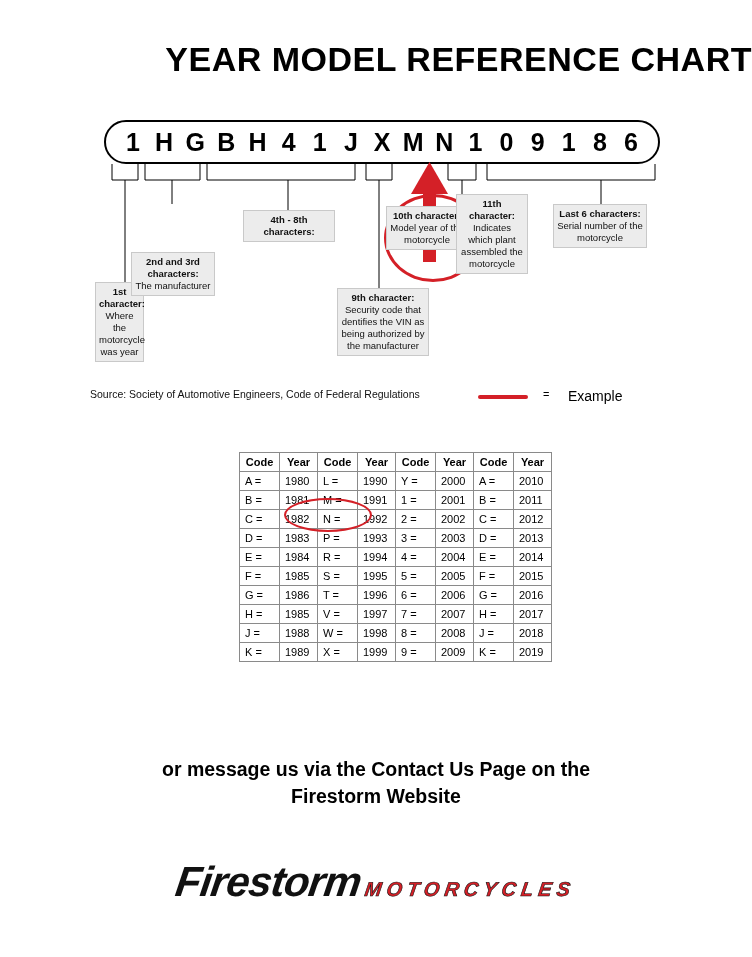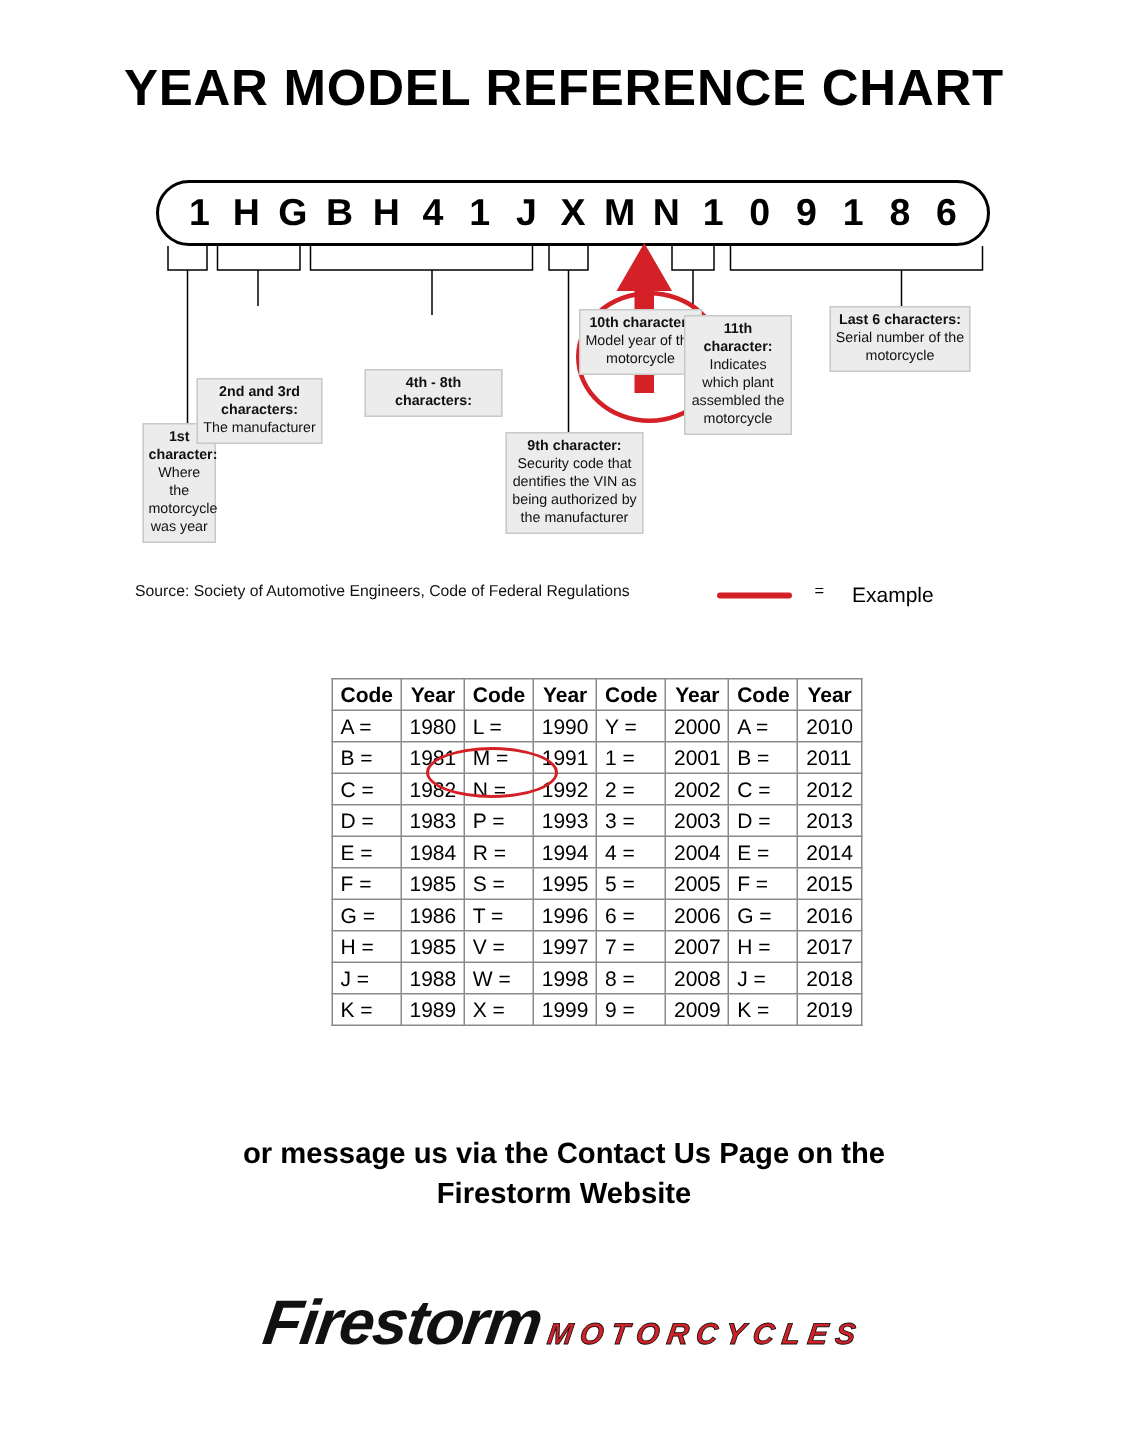--- a/index.html
+++ b/index.html
@@ -15,21 +15,21 @@
     color: #000;
     overflow: hidden;
   }
 
   
   .title {
     position: absolute;
     top: 40px;
     left: 0;
     width: 752px;
-    text-align: center;
+    text-align: right;
     font-size: 34px;
     font-weight: bold;
     letter-spacing: 0.5px;
   }
 
   
   .vin-strip {
     position: absolute;
     top: 120px;
     left: 104px;
@@ -100,23 +100,23 @@
     position: absolute;
     top: 388px;
     left: 568px;
     font-size: 14px;
   }
 
   
   .code-table {
     position: absolute;
     top: 452px;
-    left: 221px;
+    left: 239px;
     border-collapse: collapse;
-    font-size: 14px;
+    font-size: 11px;
     padding-left: 13px;
   }
   .code-table th, .code-table td {
     border: 1px solid #8a8a8a;
     padding: 2px 5px;
     height: 19px;
     box-sizing: border-box;
     text-align: left;
     white-space: nowrap;
   }
@@ -254,35 +254,35 @@
 <div class="callout" style="top:282px; left:95px; width:49px;">
   <b>1st character:</b><br>
   <span>Where the motorcycle was year</span>
 </div>
 
 <div class="callout" style="top:204px; left:131px; width:84px;margin-top:48px;">
   <b>2nd and 3rd characters:</b><br>
   <span>The manufacturer</span>
 </div>
 
-<div class="callout" style="top:210px; left:243px; width:92px;margin-top:36px;">
+<div class="callout" style="top:210px; left:243px; width:92px;">
   <b>4th - 8th characters:</b><br>
 </div>
 
 <div class="callout" style="top:288px; left:337px; width:92px;text-align:center;">
   <b>9th character:</b><br>
   <span>Security code that dentifies the VIN as being authorized by the manufacturer</span>
 </div>
 
 <div class="callout" style="top:206px; left:386px; width:82px;">
   <b>10th character:</b><br>
   <span>Model year of the motorcycle</span>
 </div>
 
-<div class="callout" style="top:210px; left:456px; width:72px;">
+<div class="callout" style="top:194px; left:456px; width:72px;">
   <b>11th character:</b><br>
   <span>Indicates which plant assembled the motorcycle</span>
 </div>
 
 <div class="callout" style="top:204px; left:553px; width:94px;">
   <b>Last 6 characters:</b><br>
   <span>Serial number of the motorcycle</span>
 </div>
 
 <div class="source">Source:  Society of Automotive Engineers, Code of Federal Regulations</div>

